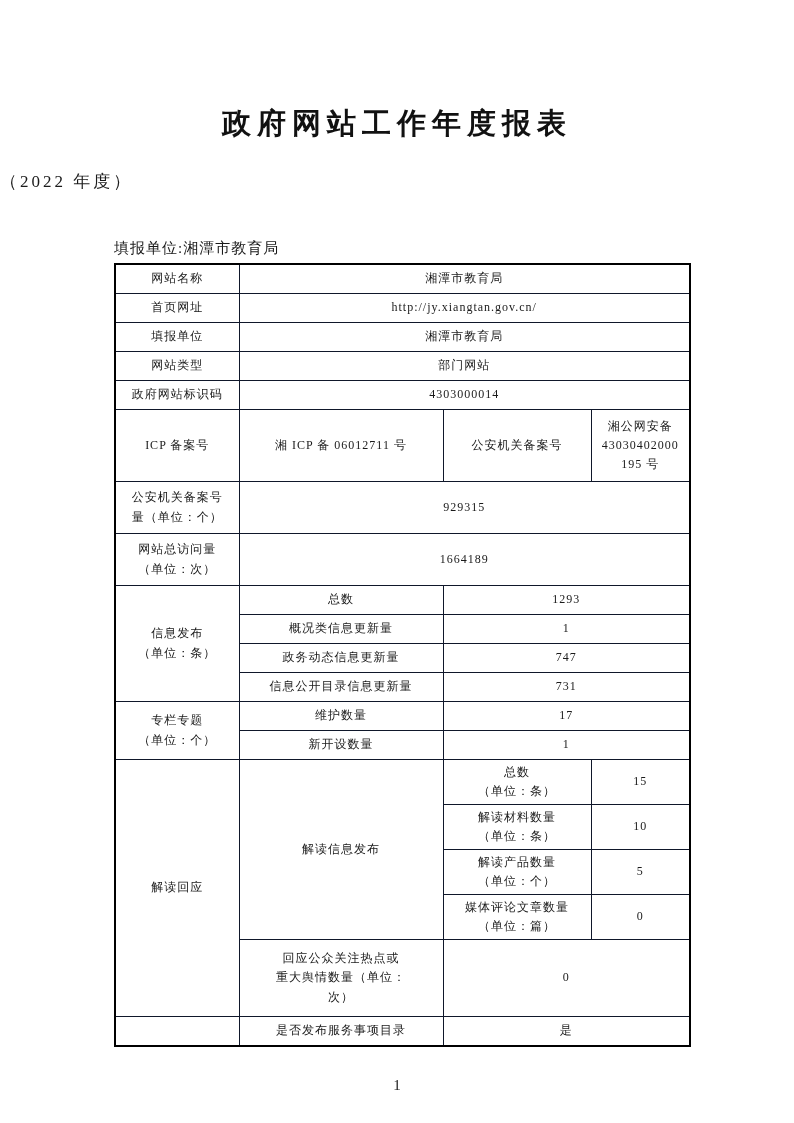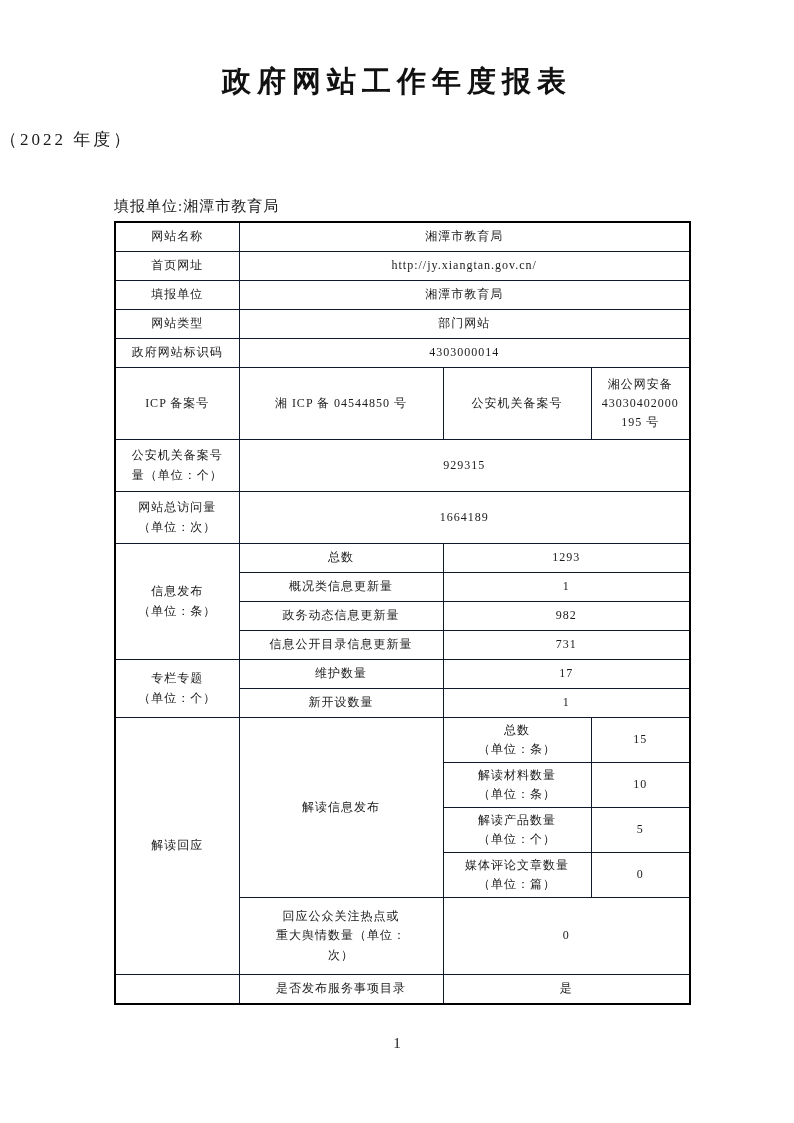--- a/index.html
+++ b/index.html
@@ -8,21 +8,21 @@
     background: #ffffff;
   }
   .page {
     position: relative;
     width: 794px;
     height: 1123px;
     box-sizing: border-box;
     background: #ffffff;
     color: #1a1a1a;
     font-family: "Liberation Serif", "DejaVu Serif", serif;
-    padding-top: 64px;
+    padding-top: 106px;
     overflow: hidden;
   }
   .doc-title {
     margin: 0;
     text-align: center;
     font-family: "Liberation Sans", "DejaVu Sans", sans-serif;
     font-weight: 700;
     font-size: 29px;
     line-height: 34px;
     letter-spacing: 6px;
@@ -107,21 +107,21 @@
       <td class="rh-s">网站类型</td>
       <td class="rh-s" colspan="3">部门网站</td>
     </tr>
     <tr>
       <td class="rh-s">政府网站标识码</td>
       <td class="rh-s" colspan="3">4303000014</td>
     </tr>
 
     <tr>
       <td class="rh-icp">ICP 备案号</td>
-      <td class="rh-icp">湘 ICP 备 04544850 号</td>
+      <td class="rh-icp">湘 ICP 备 06012711 号</td>
       <td class="rh-icp">公安机关备案号</td>
       <td class="rh-icp">湘公网安备
 43030402000
 195 号</td>
     </tr>
 
     <tr>
       <td class="rh-v">公安机关备案号
 量（单位：个）</td>
       <td class="rh-v" colspan="3">929315</td>
@@ -137,21 +137,21 @@
 （单位：条）</td>
       <td class="rh-s">总数</td>
       <td class="rh-s" colspan="2">1293</td>
     </tr>
     <tr>
       <td class="rh-s">概况类信息更新量</td>
       <td class="rh-s" colspan="2">1</td>
     </tr>
     <tr>
       <td class="rh-s">政务动态信息更新量</td>
-      <td class="rh-s" colspan="2">982</td>
+      <td class="rh-s" colspan="2">747</td>
     </tr>
     <tr>
       <td class="rh-s">信息公开目录信息更新量</td>
       <td class="rh-s" colspan="2">731</td>
     </tr>
 
     <tr>
       <td rowspan="2">专栏专题
 （单位：个）</td>
       <td class="rh-s">维护数量</td>

